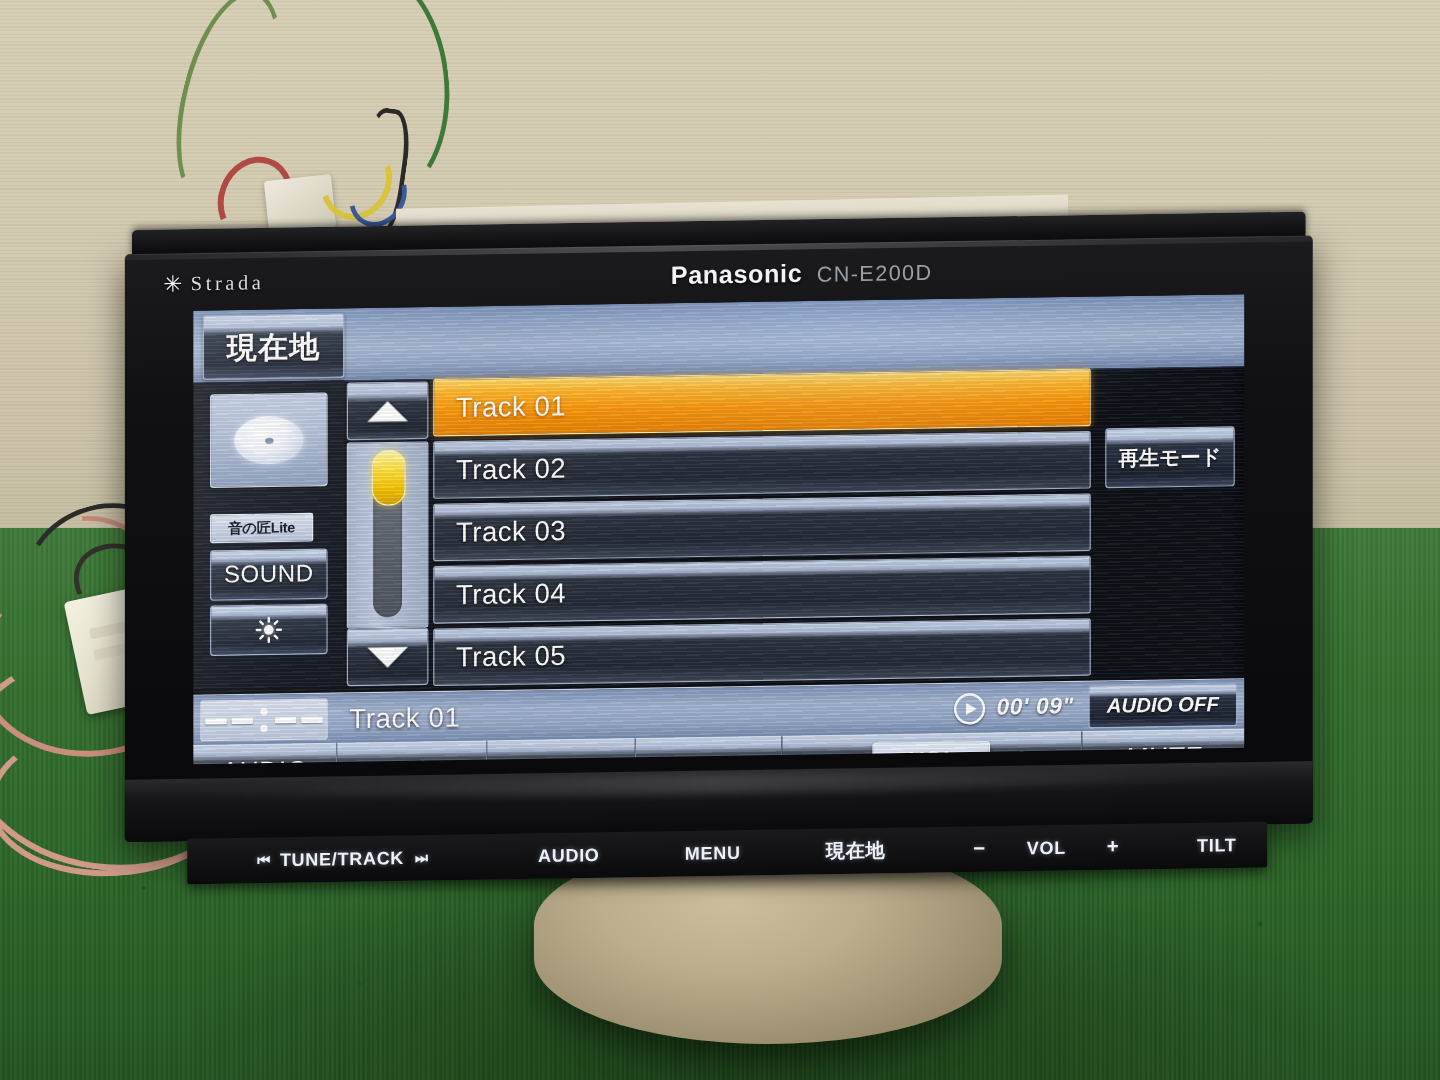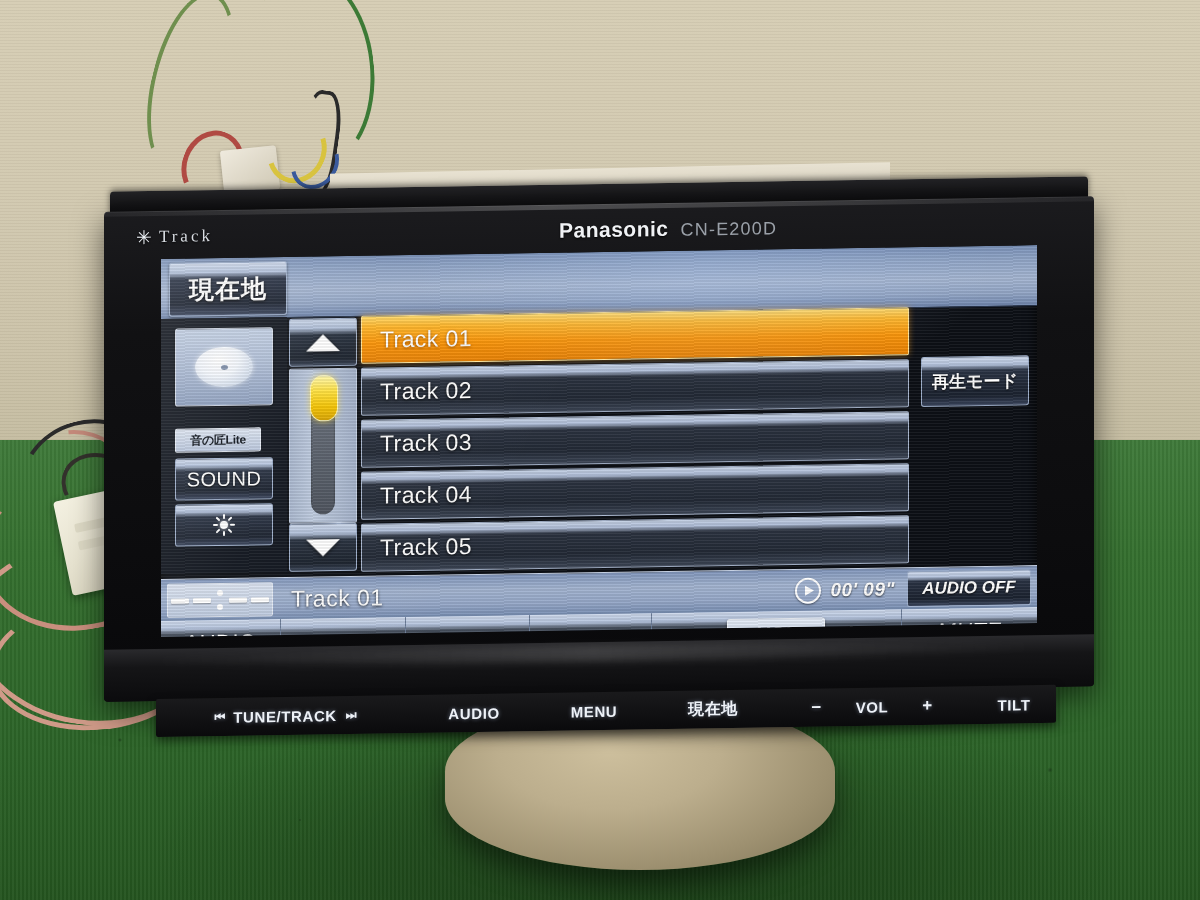--- a/index.html
+++ b/index.html
@@ -373,21 +373,21 @@
   <div class="unit-shadow"></div>
 
   <div id="unit">
     <div class="unit-top-lip"></div>
     <div class="unit-body"></div>
     <div class="bezel-highlight"></div>
 
     <div class="brand-row">
       <div class="strada">
         <span class="star">✳</span>
-        <span>Track</span>
+        <span>Strada</span>
       </div>
       <div class="pana">
         <span class="p-name">Panasonic</span>
         <span class="p-model">CN-E200D</span>
       </div>
     </div>
 
     <div id="screen">
 
       <div class="ui-header">

